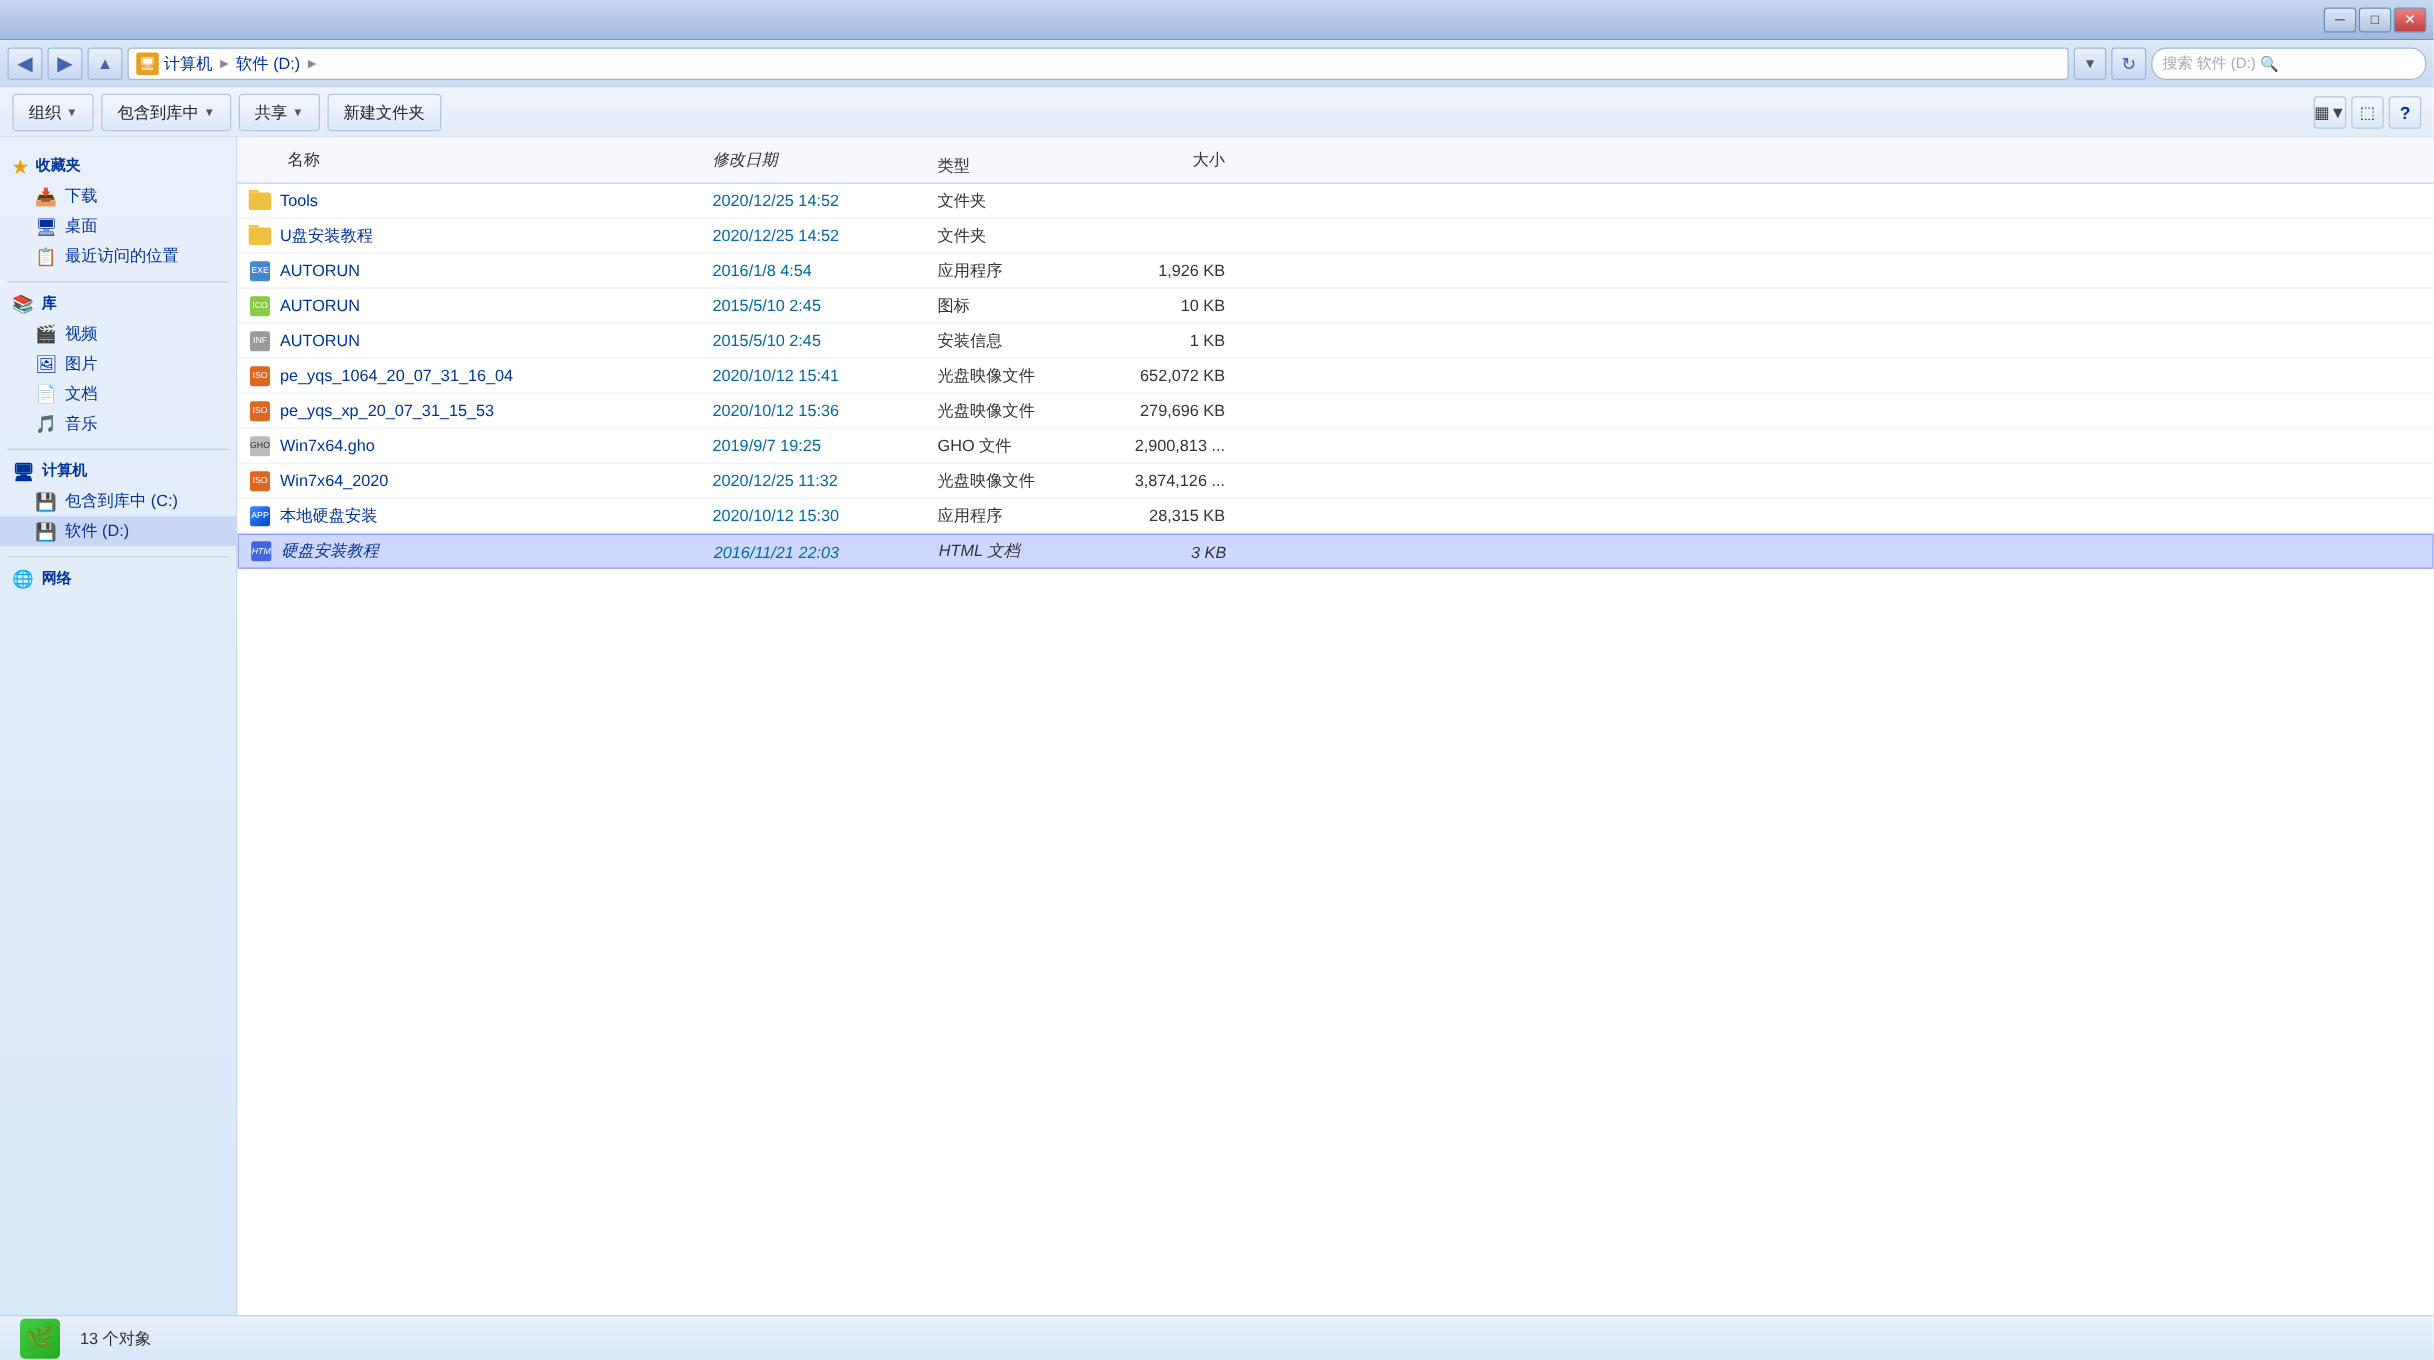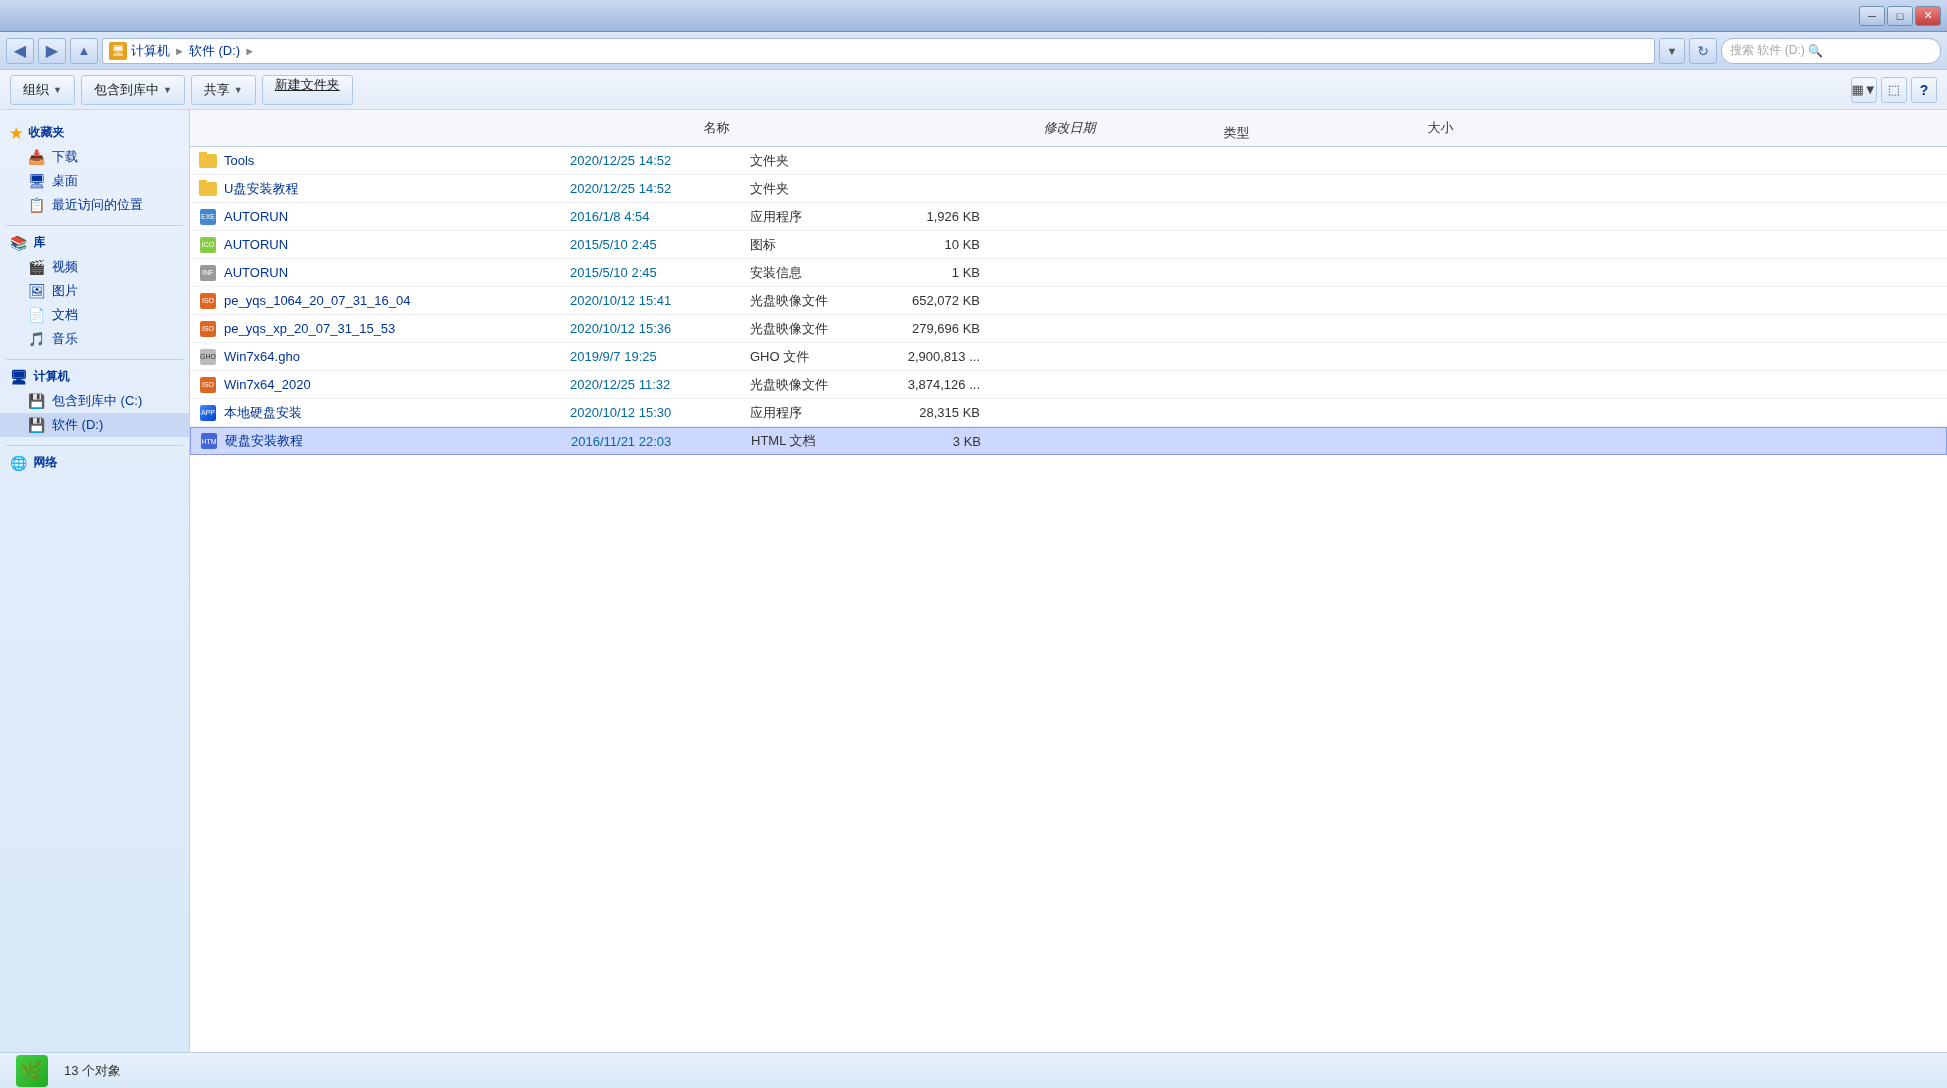--- a/index.html
+++ b/index.html
@@ -165,24 +165,24 @@
       white-space: nowrap;
     }
     .toolbar-btn .arrow { font-size: 9px; color: #555; }
     .toolbar-new-folder {
       height: 30px;
       padding: 0 12px;
       background: linear-gradient(to bottom, #f4f8ff, #dce8f8);
       border: 1px solid #b0c8e8;
       border-radius: 3px;
       display: flex;
+      align-items: center;
       cursor: pointer;
       font-size: 13px;
       color: #222;
-      text-decoration: underline;
     }
     .toolbar-right {
       margin-left: auto;
       display: flex;
       align-items: center;
       gap: 4px;
     }
     .view-btn {
       width: 26px;
       height: 26px;
@@ -283,21 +283,20 @@
     .filelist-header {
       display: flex;
       align-items: center;
       padding: 4px 0;
       border-bottom: 1px solid #c0d0e0;
       background: #f5f7fc;
       font-size: 13px;
       font-weight: 500;
       color: #333;
       min-height: 30px;
-      justify-content: center;
     }
     .col-name { width: 380px; padding-left: 40px; }
     .col-date { width: 180px; font-style: italic; }
     .col-type { width: 130px; margin-top: 10px; }
     .col-size { width: 120px; text-align: right; padding-right: 20px; }
 
     .filelist-scroll {
       flex: 1;
       overflow-y: auto;
     }
@@ -305,20 +304,21 @@
       display: flex;
       align-items: center;
       height: 28px;
       border-bottom: 1px solid #eef0f8;
       cursor: pointer;
       font-size: 13px;
     }
     .file-row.selected {
       background: #ccd8ff;
       border: 1px solid #8899ee;
+      font-style: italic;
     }
     .file-row .cell-name {
       width: 380px;
       padding-left: 8px;
       display: flex;
       align-items: center;
       gap: 6px;
       overflow: hidden;
       white-space: nowrap;
       color: #003399;

